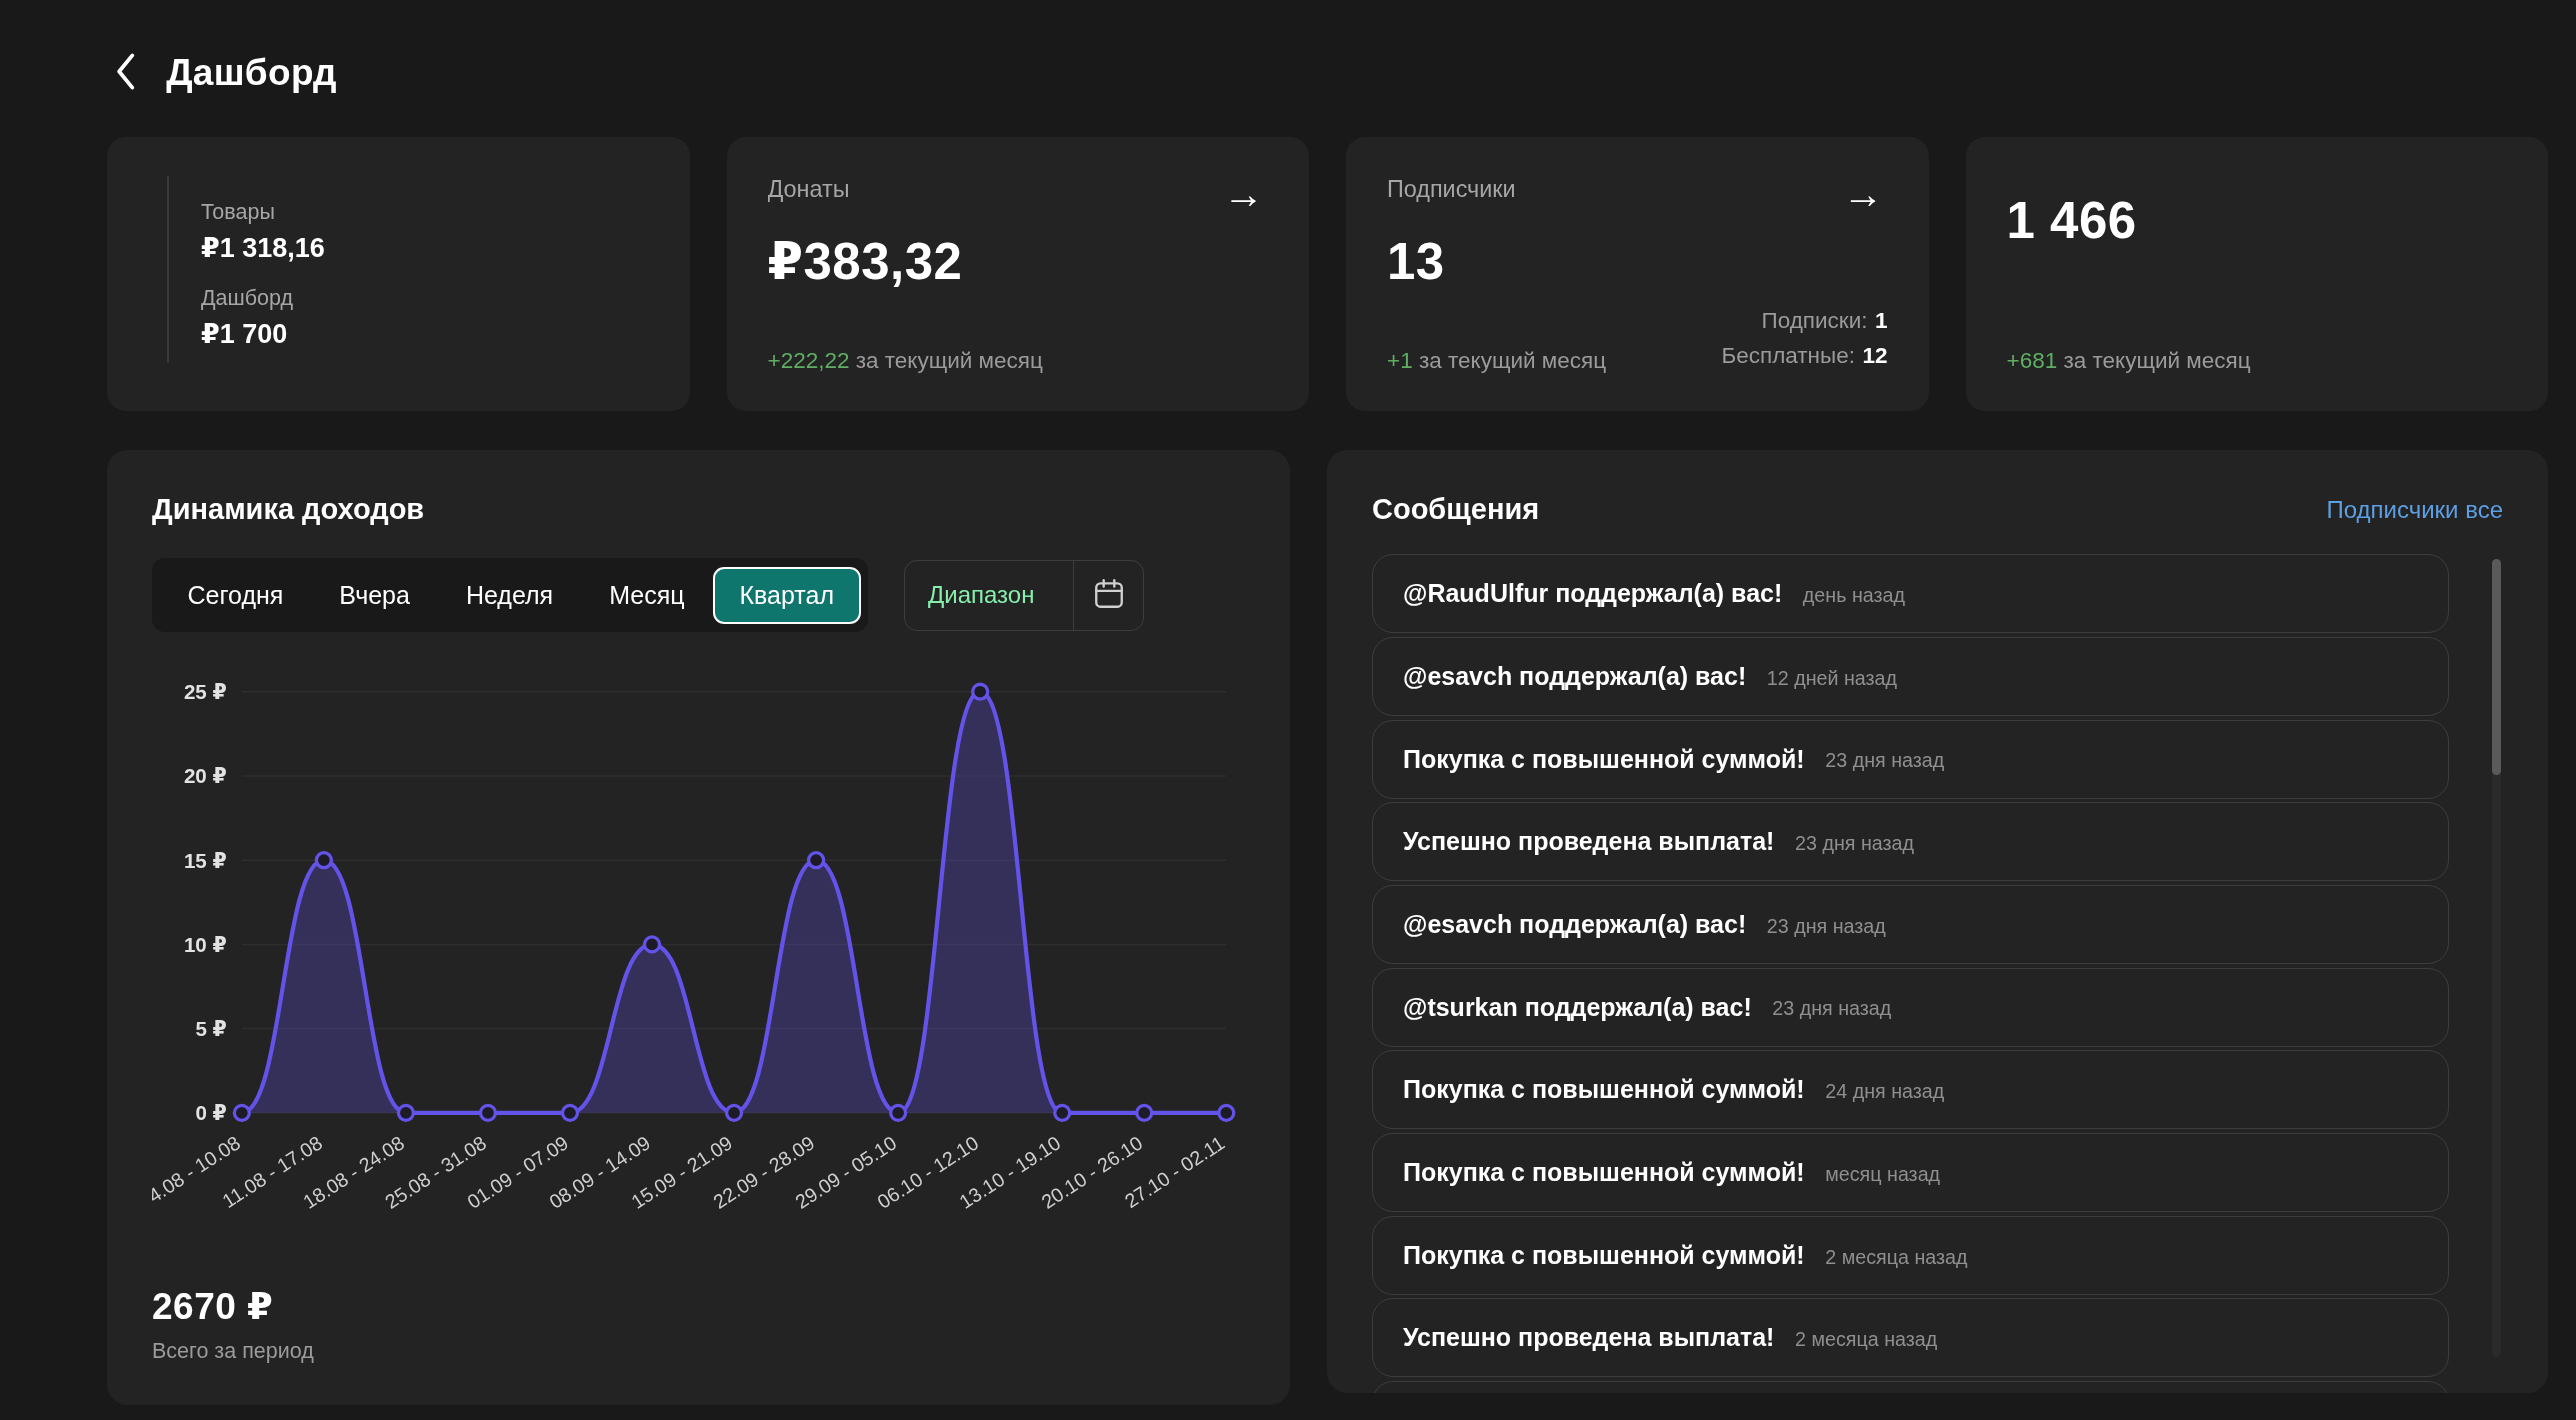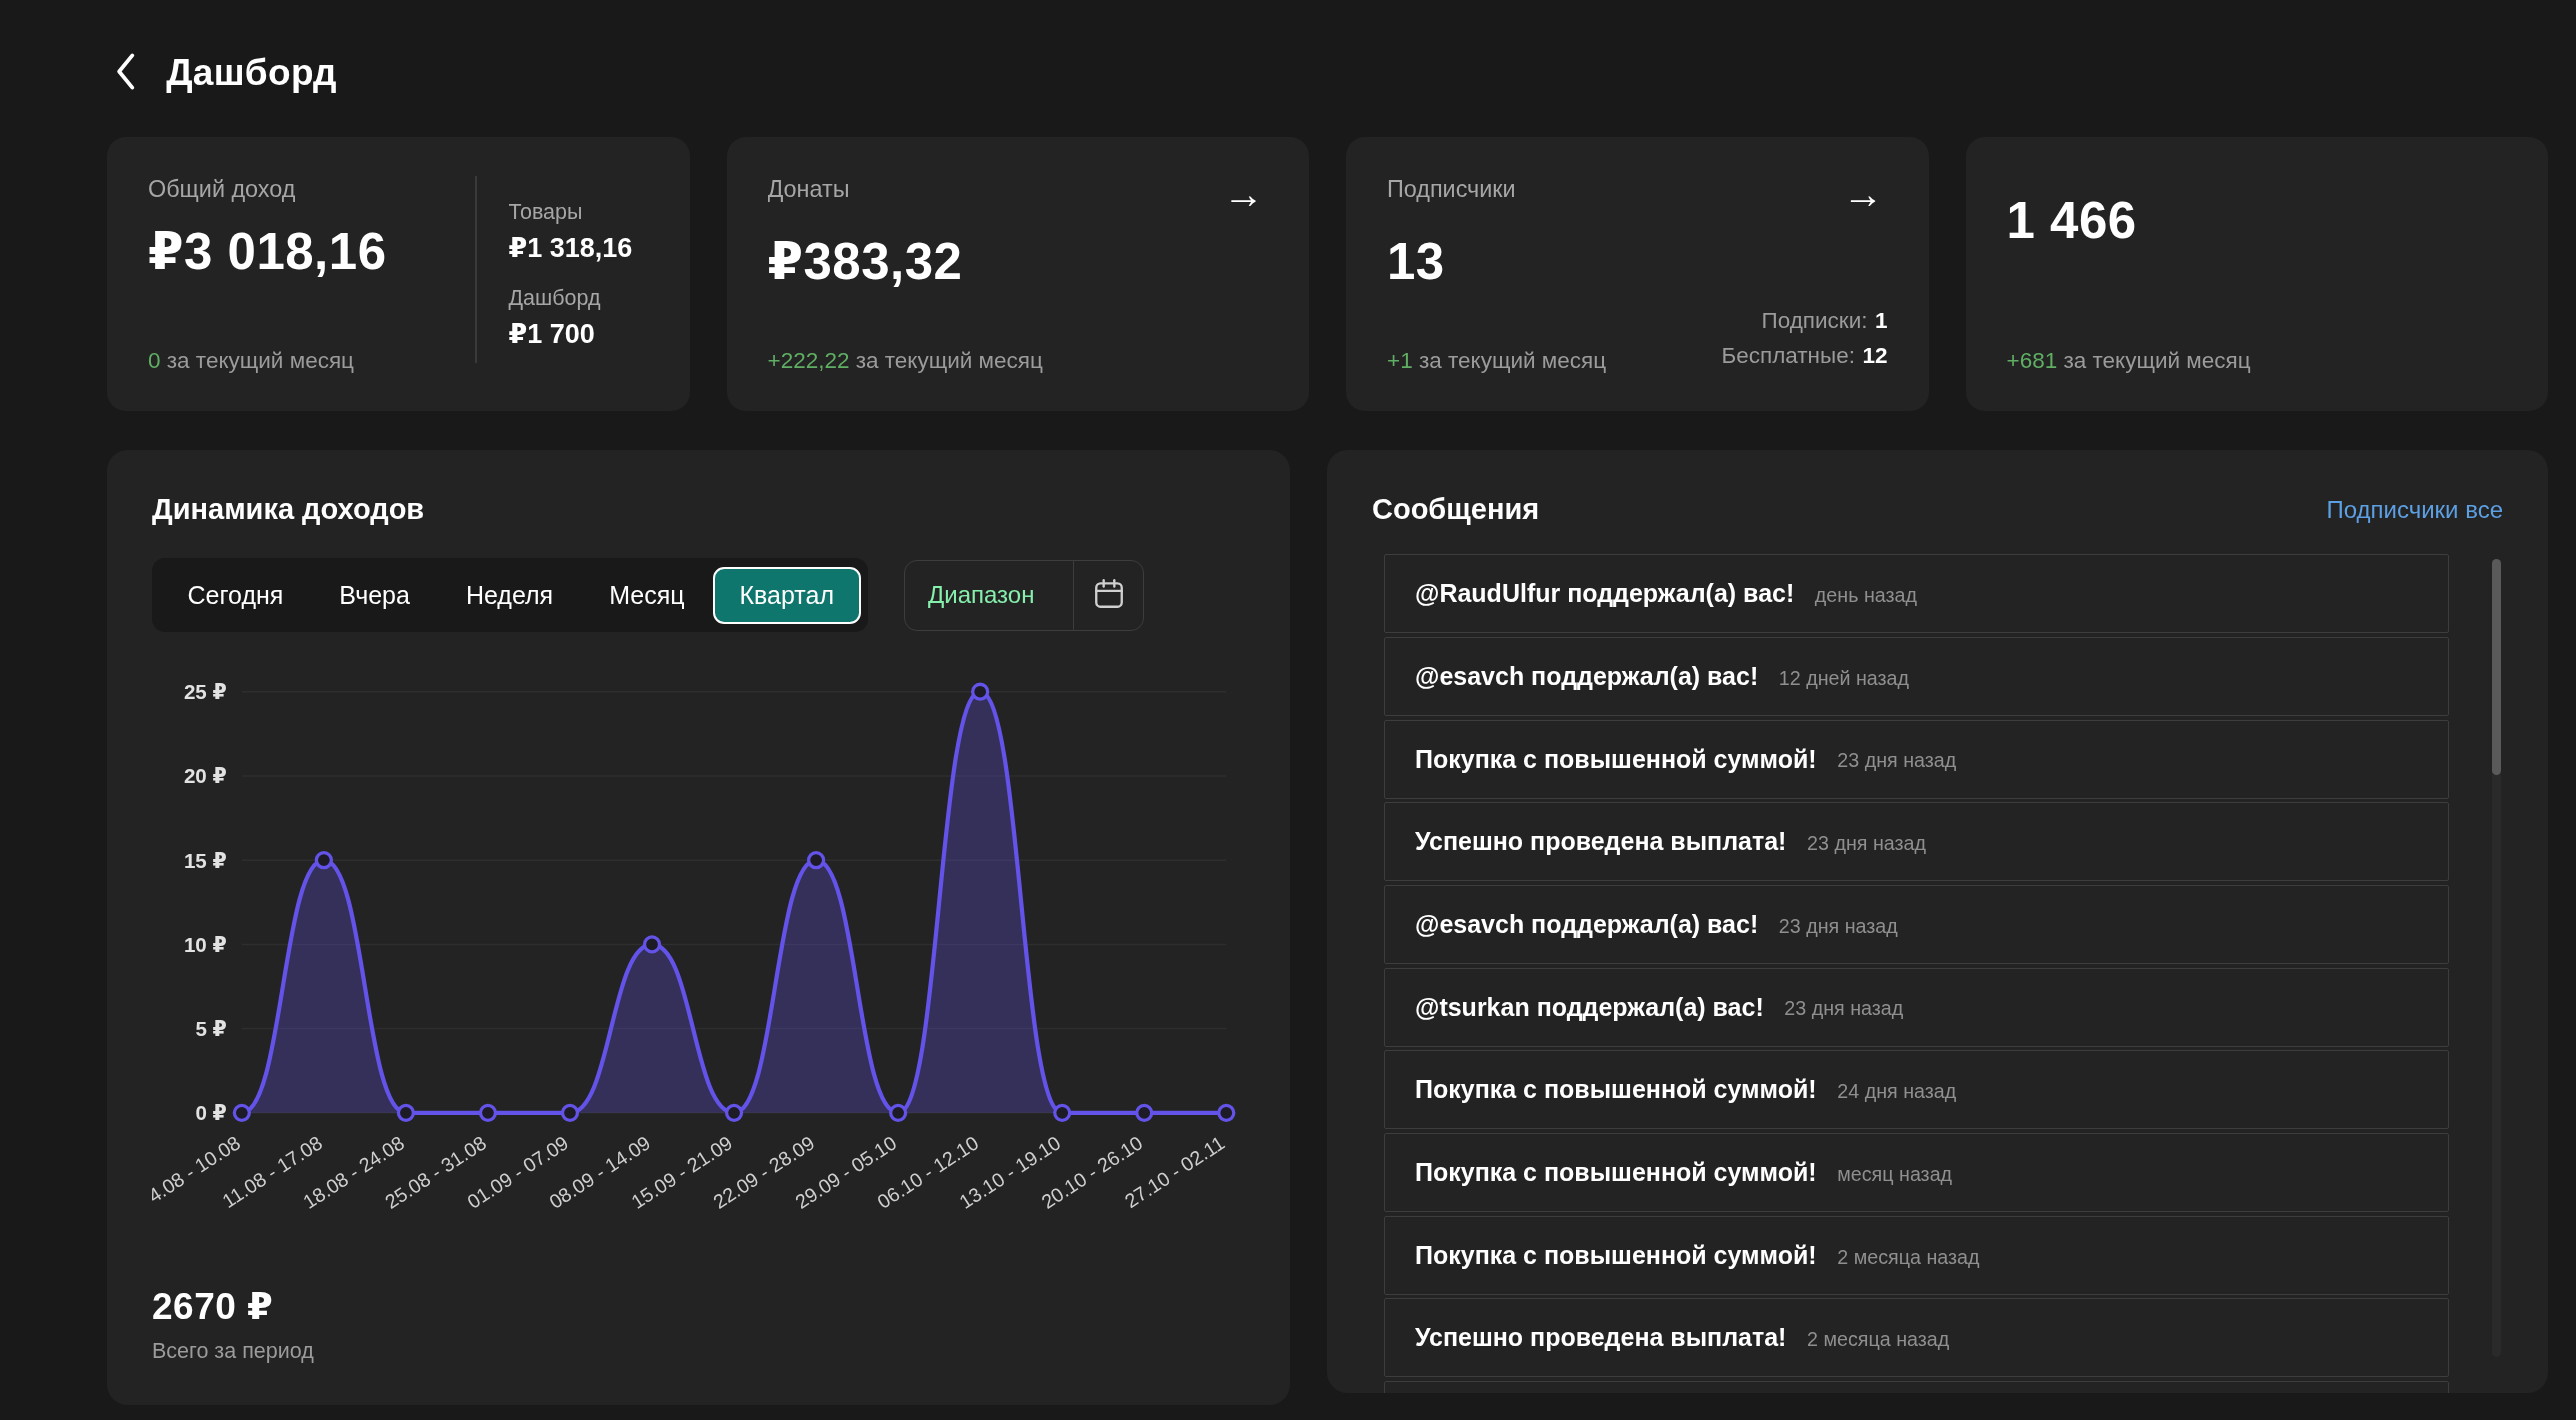--- a/index.html
+++ b/index.html
@@ -56,21 +56,21 @@
   #income-chart text { font-family:"Liberation Sans","DejaVu Sans",sans-serif; }
 
   .chart-total { margin-top:auto; }
   .total-value { font-size:37px; font-weight:700; letter-spacing:0.5px; }
   .total-caption { margin-top:11.2px; font-size:21.5px; color:#9b9b9b; }
 
   .messages-panel { flex:1; height:943px; background:#232323; border-radius:20.6px; padding:43px 45px; position:relative; overflow:hidden; }
   .messages-header { display:flex; justify-content:space-between; align-items:center; }
   .view-all-link { font-size:24px; color:#5d9fe3; text-decoration:none; cursor:pointer; }
   .msg-list { margin-top:28px; margin-right:54px; display:flex; flex-direction:column; gap:3.7px; }
-  .msg-row { border:1.9px solid #3d3d3d; border-radius:2px; min-height:79px; display:flex; align-items:center; gap:20.6px; padding:0 30px; background:transparent;margin-left:12px; }
+  .msg-row { border:1.9px solid #3d3d3d; border-radius:21px; min-height:79px; display:flex; align-items:center; gap:20.6px; padding:0 30px; background:transparent; }
   .msg-text { font-size:25px; font-weight:700; white-space:nowrap; }
   .msg-time { font-size:19.7px; color:#8f8f8f; white-space:nowrap; padding-top:3.7px; }
 
   .msg-scrollbar { position:absolute; right:47px; top:109px; bottom:36px; width:9.4px; border-radius:4.7px; background:#2a2a2a; }
   .msg-scroll-thumb { position:absolute; top:0; left:0; right:0; height:27%; background:#5a5a5a; border-radius:4.7px; cursor:pointer; }
 </style>
 </head>
 <body>
 
 <div class="page">
@@ -83,27 +83,20 @@
           </svg>
       </span>
     </button>
     <h1 class="page-title">Дашборд</h1>
   </div>
 
   <div class="cards-row">
 
     <div class="card">
       <div class="income-split">
-        <div class="income-main">
-          <div class="card-label">Общий доход</div>
-          <div class="card-value">₽3 018,16</div>
-          <div class="card-delta">
-            <span class="delta-green">0</span><span> за текущий месяц</span>
-          </div>
-        </div>
         <div class="income-divider"></div>
         <div class="income-side">
           <div class="side-label">Товары</div>
           <div class="side-value">₽1 318,16</div>
           <div class="side-label">Дашборд</div>
           <div class="side-value">₽1 700</div>
         </div>
       </div>
     </div>
 

